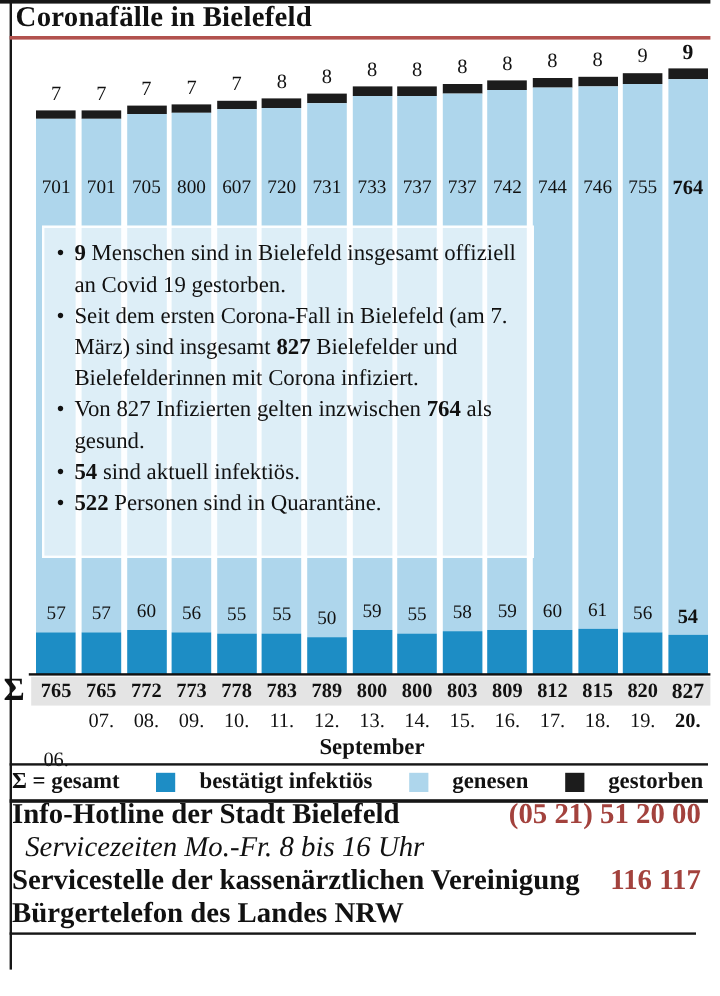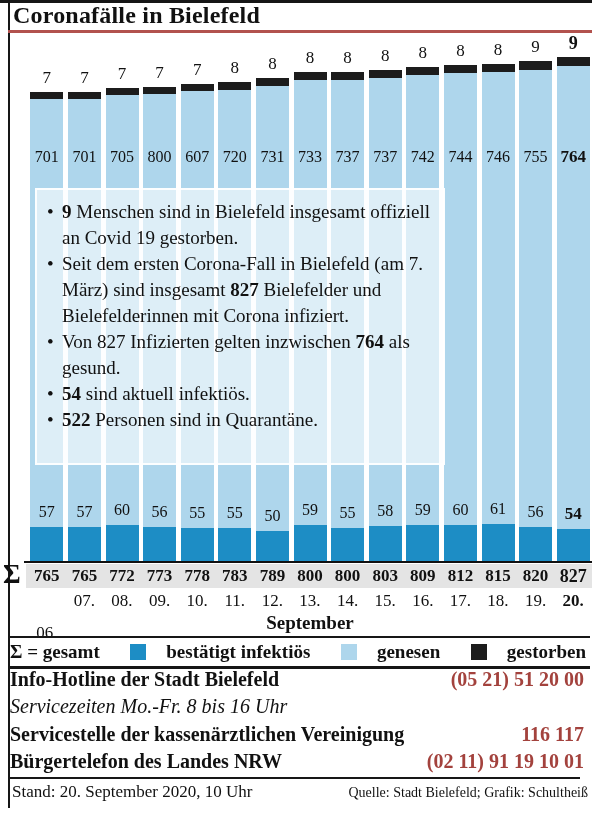--- a/index.html
+++ b/index.html
@@ -37,23 +37,23 @@
   .month{position:absolute;left:28px;top:612px;width:564px;text-align:center;font-size:19px;font-weight:700;}
 
   .legend{position:absolute;left:8px;top:636px;width:576px;height:28px;
     border-top:2px solid #161616;border-bottom:3px solid #161616;box-sizing:content-box;
     display:flex;align-items:center;justify-content:space-between;padding:0 4px 0 2px;
     font-size:19px;font-weight:700;}
   .legend-item{display:flex;align-items:center;gap:20px;}
   .swatch{width:16px;height:16px;display:inline-block;}
 
   .hot-row{position:absolute;left:10px;width:574px;height:27px;display:flex;
-    justify-content:space-between;align-items:center;font-size:20px;}
+    justify-content:space-between;align-items:center;font-size:24px;}
   .hot-label{font-weight:700;}
-  .hot-label.italic{font-weight:400;font-style:italic;}
+  .hot-label.italic{font-weight:400;font-style:italic;margin-left:11px;}
   .hot-value{font-weight:700;color:#a3423d;}
 
   .bottom-rule{position:absolute;left:8px;top:777px;width:572px;height:2px;background:#161616;}
   .footer{position:absolute;left:12px;top:782px;width:576px;display:flex;justify-content:space-between;align-items:baseline;}
   .footer .stand{font-size:17px;}
   .footer .quelle{font-size:14px;}
 </style>
 </head>
 <body>
 
@@ -268,21 +268,16 @@
   </div>
   <div class="hot-row" style="top:693px">
     <span class="hot-label italic">Servicezeiten Mo.-Fr. 8 bis 16 Uhr</span>
   </div>
   <div class="hot-row" style="top:721px">
     <span class="hot-label">Servicestelle der kassenärztlichen Vereinigung</span>
     <span class="hot-value">116 117</span>
   </div>
   <div class="hot-row" style="top:748px">
     <span class="hot-label">Bürgertelefon des Landes NRW</span>
-    <span class="hot-value">(02 11) 91 19 10 01</span>
   </div>
 
   <div class="bottom-rule"></div>
-  <div class="footer">
-    <span class="stand">Stand: 20. September 2020, 10 Uhr</span>
-    <span class="quelle">Quelle: Stadt Bielefeld; Grafik: Schultheiß</span>
-  </div>
 </div>
 
 </body></html>

